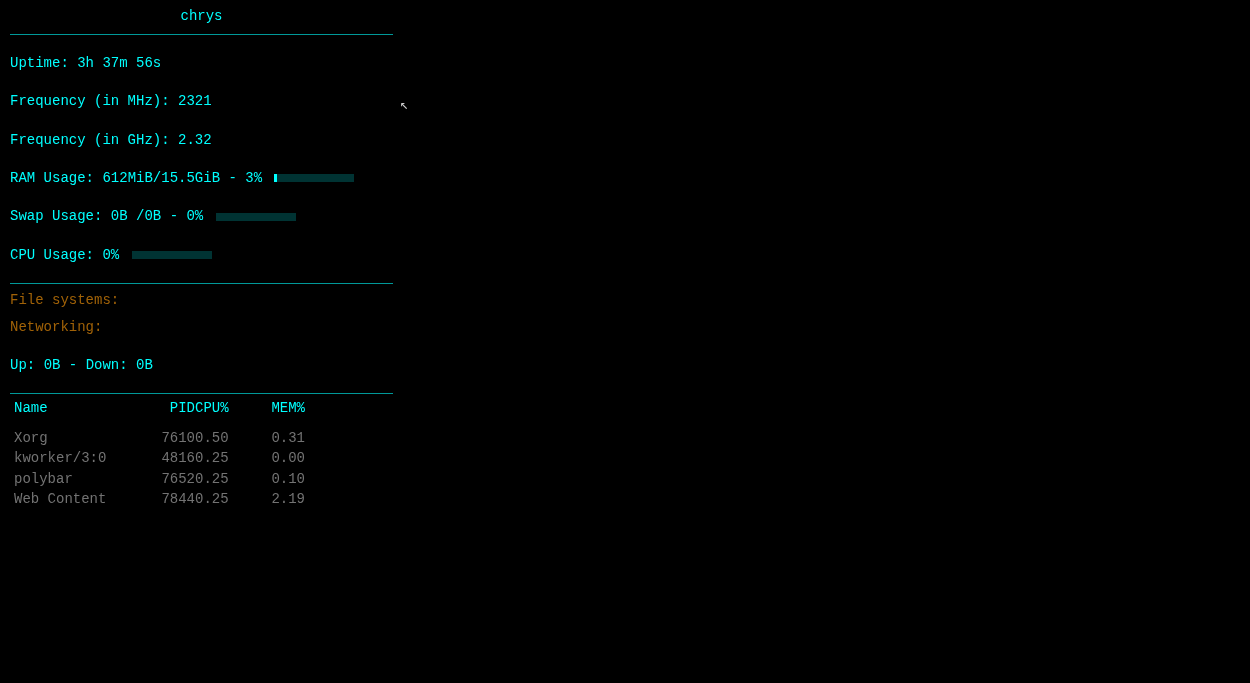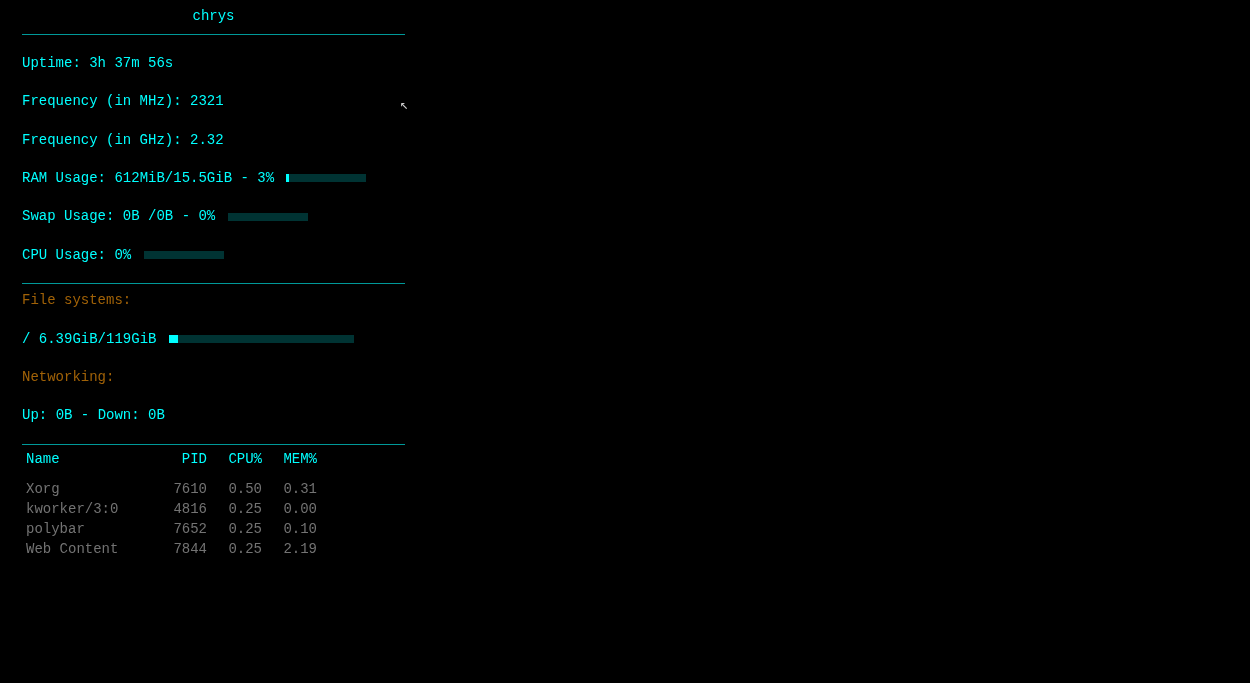--- a/index.html
+++ b/index.html
@@ -15,21 +15,21 @@
       font-size: 14px;
       width: 1250px;
       height: 683px;
       overflow: hidden;
       position: relative;
     }
 
     .terminal-container {
       position: absolute;
       top: 0;
-      left: 16px;
+      left: 4px;
       width: 395px;
       padding: 8px 6px;
     }
 
     .title-bar {
       text-align: center;
       color: #00ffff;
       margin-bottom: 10px;
       font-size: 14px;
     }
@@ -107,21 +107,21 @@
       padding-left: 4px;
     }
 
     .col-pid {
       width: 55px;
       text-align: right;
     }
 
     .col-cpu {
       width: 55px;
-      text-align: right;
+      text-align: left;
     }
 
     .col-mem {
       width: 55px;
       text-align: right;
     }
 
     .cursor {
       position: absolute;
       top: 96px;
@@ -188,29 +188,20 @@
       <span class="progress-bar-track">
         <span class="progress-bar-fill" style="width: 0%;"></span>
       </span>
     </span>
   </div>
 
 
   <hr class="divider">
 
   <div class="section-header info-line">File systems:</div>
-  <div class="info-line">
-    <span class="value">/</span>
-    <span class="value"> <span>6.39GiB/119GiB</span></span>
-    <span class="progress-bar-container">
-      <span class="progress-bar-track" style="width: 185px;">
-        <span class="progress-bar-fill" style="width: 5%;"></span>
-      </span>
-    </span>
-  </div>
 
   <div class="section-header info-line">Networking:</div>
   <div class="info-line">
     <span class="label">Up:</span>
     <span class="value">0B</span>
     <span class="label">    - </span>
     <span class="label">Down:</span>
     <span class="value">0B</span>
   </div>
 

